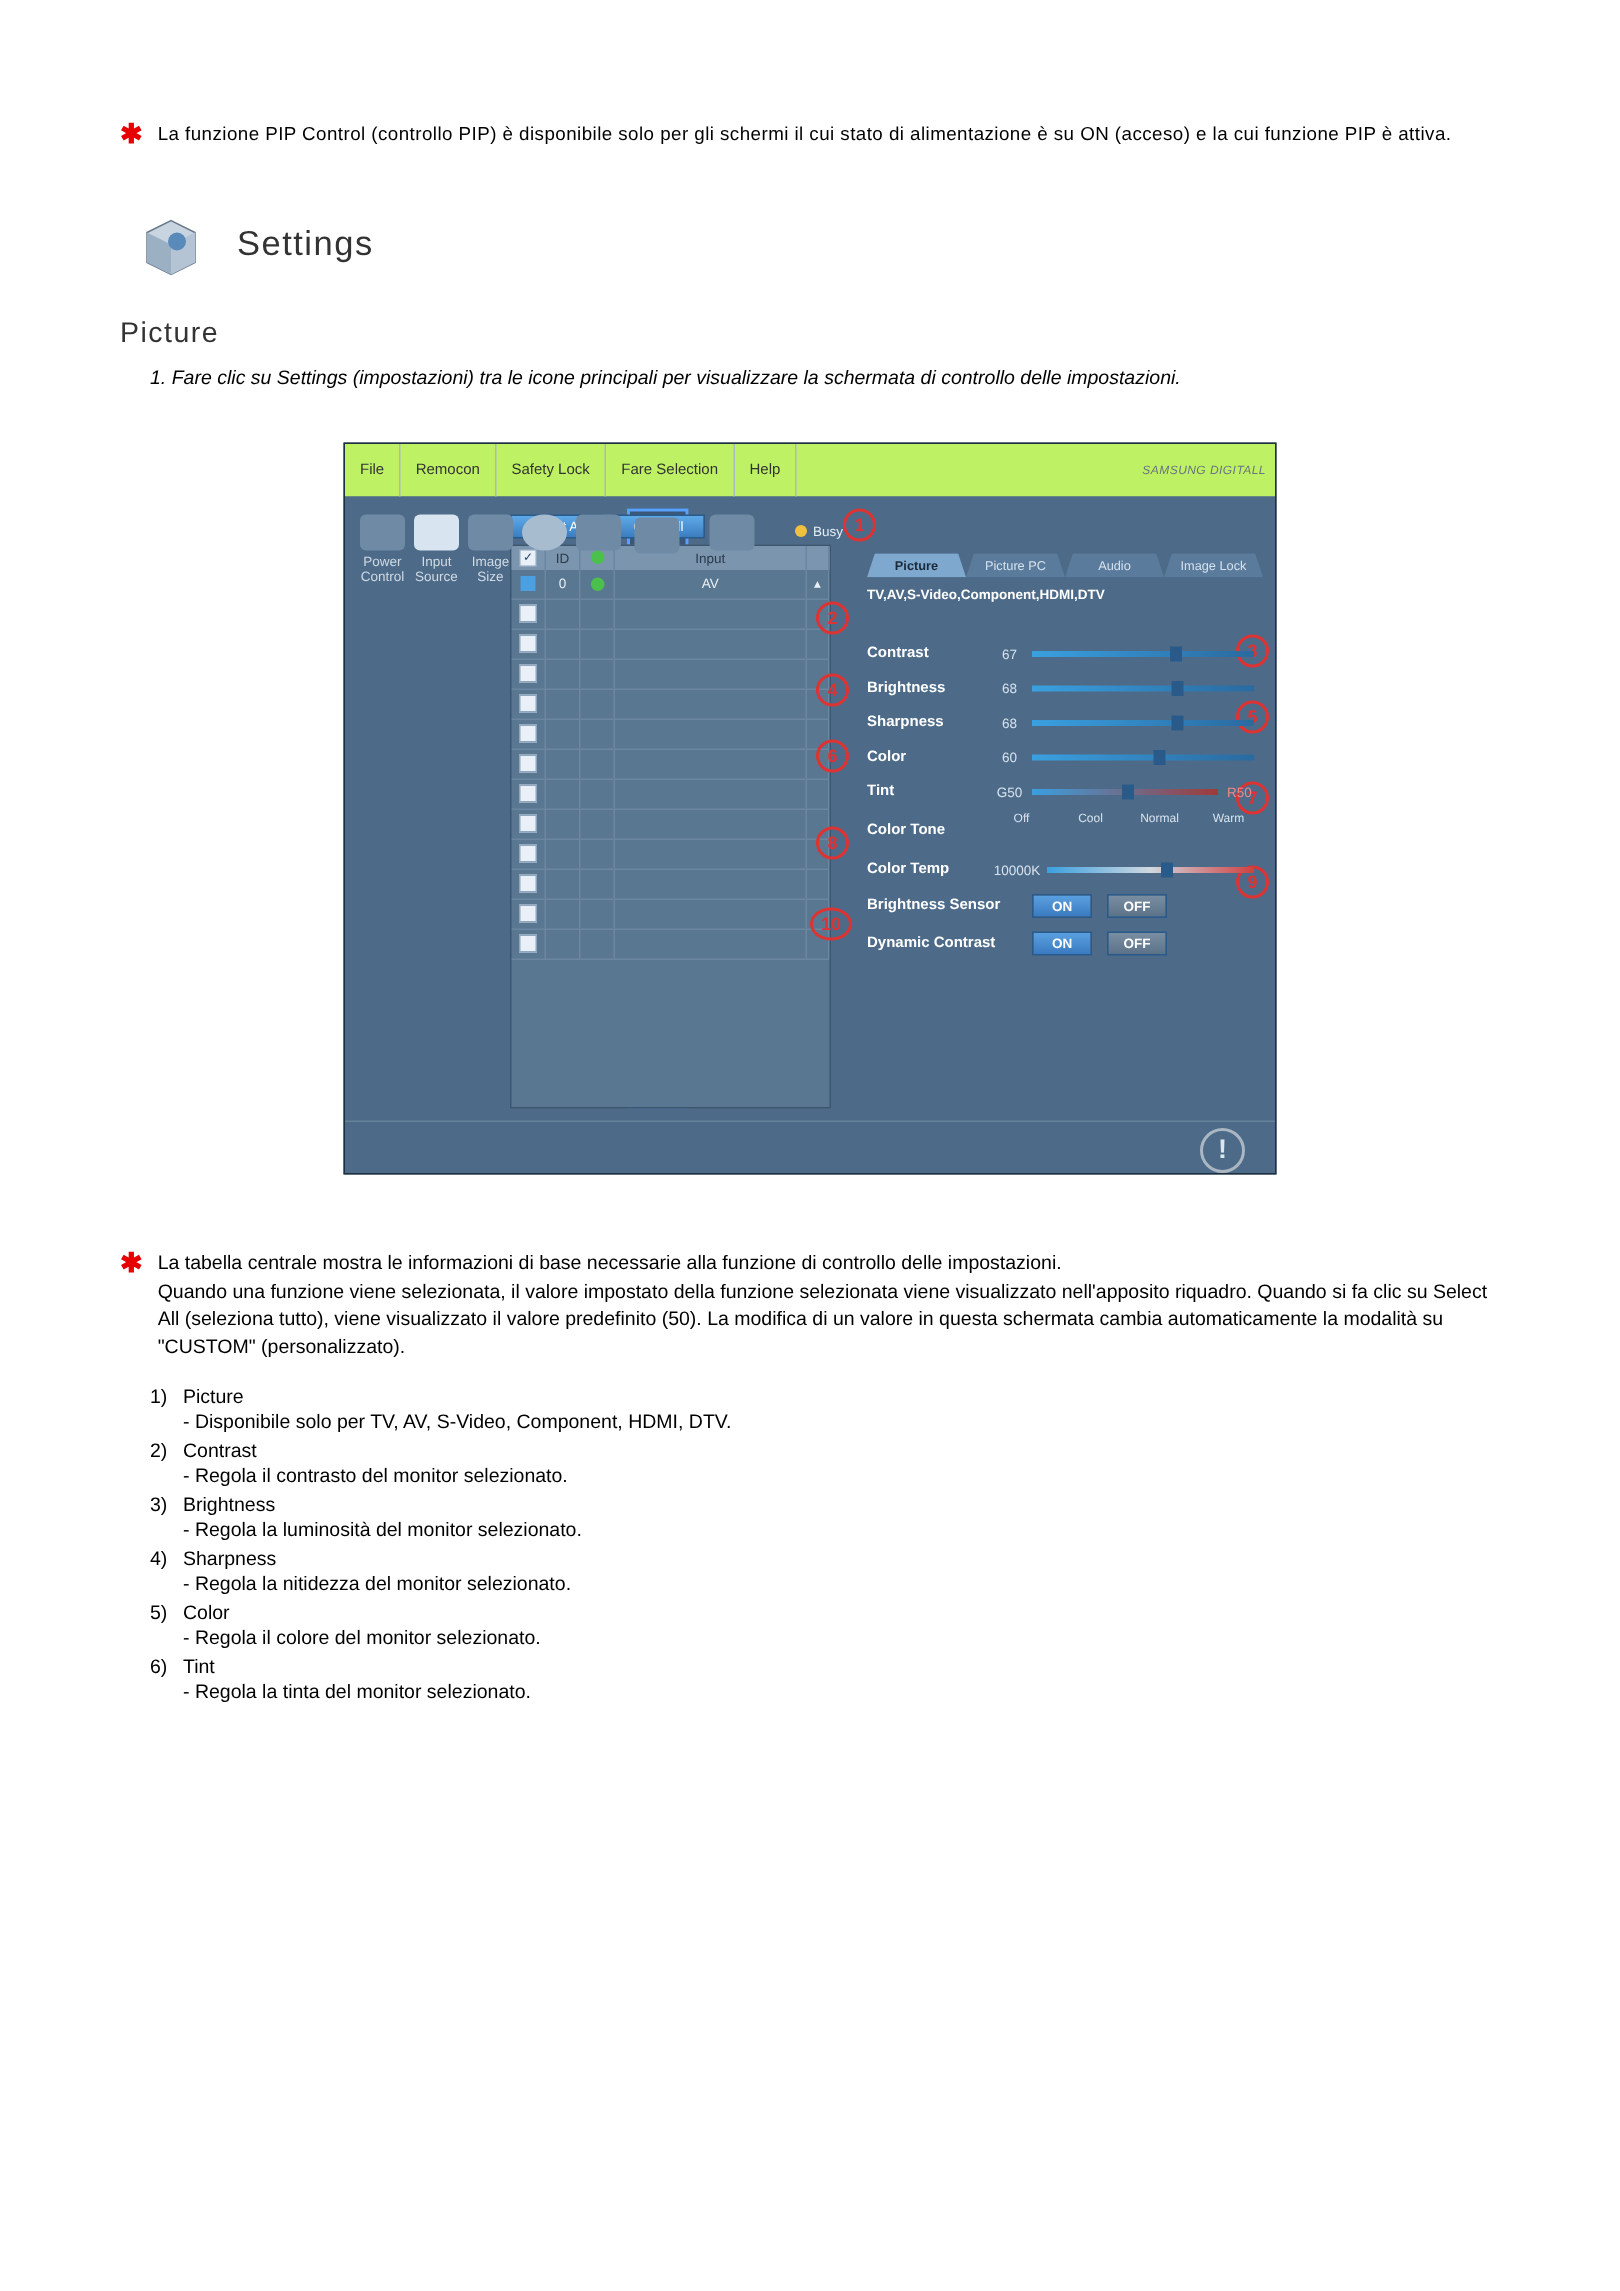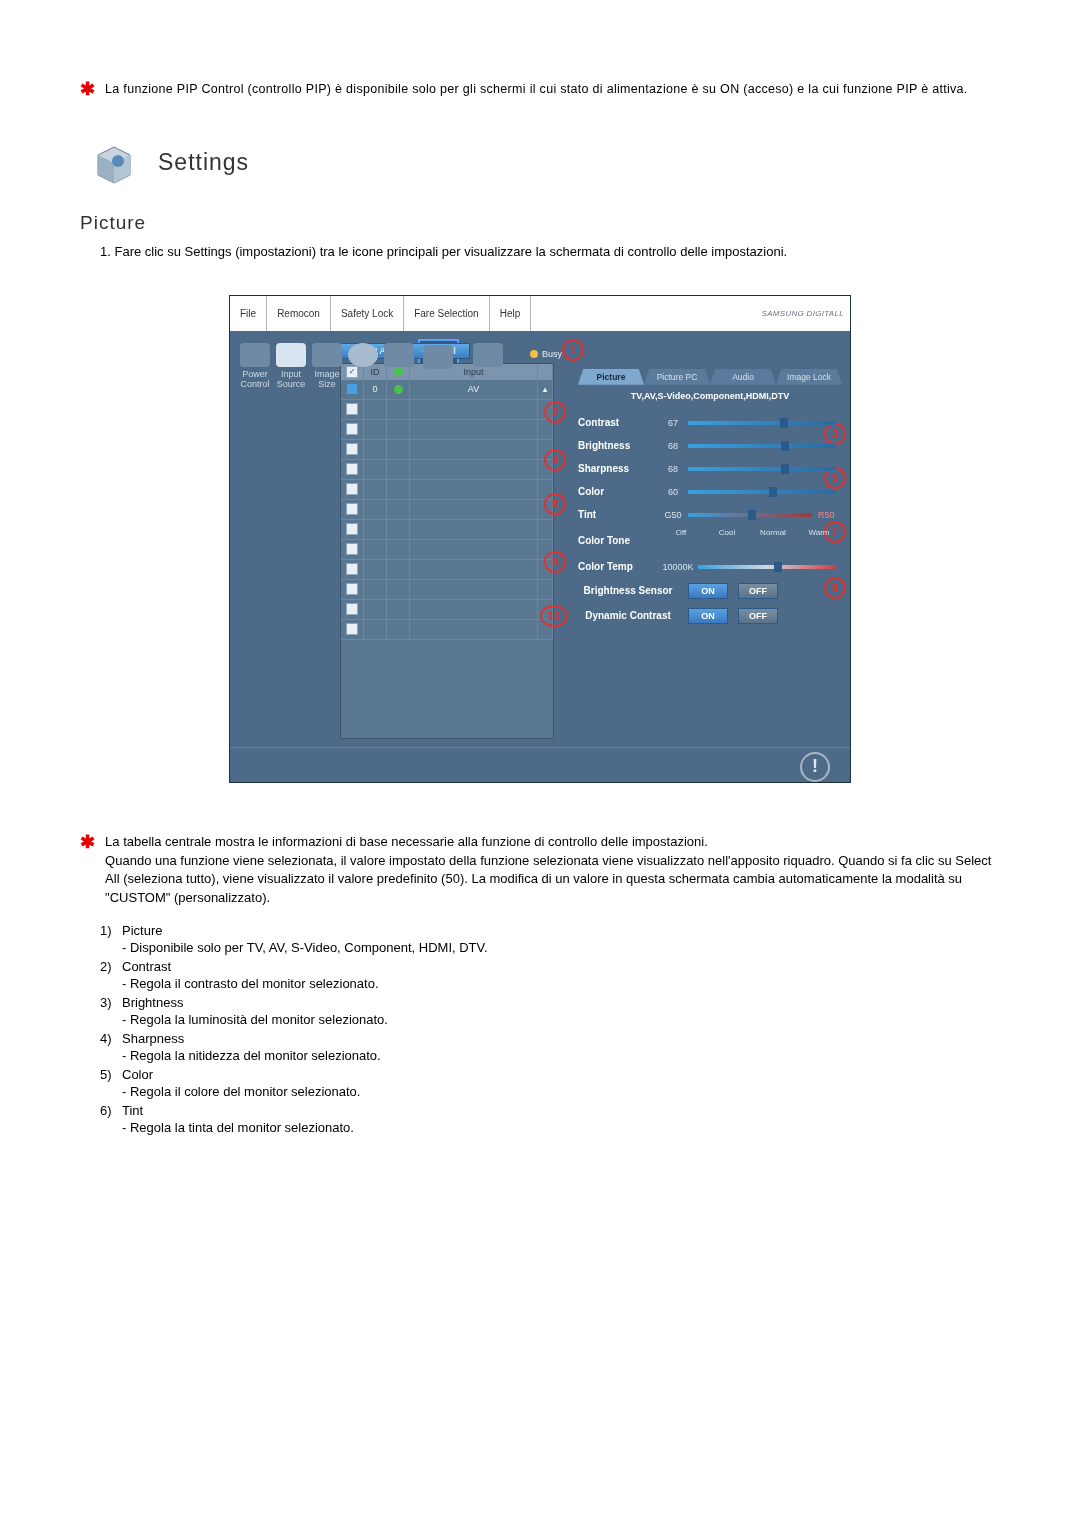--- a/index.html
+++ b/index.html
@@ -55,20 +55,21 @@
     margin: 0 0 10px 0;
     font-family: Verdana, Arial, sans-serif;
     font-size: 19px;
     font-weight: normal;
     color: #333;
     letter-spacing: 1px;
   }
   .ord-list {
     margin: 0 0 36px 20px;
     font-size: 13px;
+    font-style: italic;
   }
   .screenshot-wrap {
     display: flex;
     justify-content: center;
     margin: 30px 0 50px 0;
   }
   
   .app-window {
     width: 620px;
     background: #4d6b88;
@@ -102,21 +103,21 @@
     background: #c8c8c8;
     color: #000;
     display: flex;
     align-items: center;
     justify-content: center;
     font-size: 9px;
     font-family: Arial;
   }
   .menubar {
     display: flex;
-    background: #ffffff;
+    background: #bef264;
     height: 35px;
     align-items: center;
     color: #333;
     font-size: 10px;
   }
   .menubar .mitem {
     padding: 0 10px;
     border-right: 1px solid #aeb8c2;
     height: 100%;
     display: flex;
@@ -239,41 +240,41 @@
   .tab {
     flex:1;
     height: 16px;
     clip-path: polygon(8% 0,92% 0,100% 100%,0 100%);
     display:flex; align-items:center; justify-content:center;
     font-size:8.5px;
   }
   .tab.active { background:#7fa8cf; color:#1a2a3a; font-weight:bold;}
   .tab.inact { background:#5a7b9c; color:#d6e2ee;}
   .panel-sub {
-    text-align:center; font-size:9px; font-weight:bold; color:#fff; margin-bottom:12px;
+    font-size:9px; font-weight:bold; color:#fff; margin-bottom:25px;
   }
   .param-row {
     display:flex; align-items:center; height:20px; margin-bottom:3px; position:relative;
   }
   .plabel { width:80px; font-size:10px; font-weight:bold; color:#fff;}
   .pval { width:30px; text-align:center; font-size:9px; color:#d6e2ee;}
   .slider {
     flex:1; height:4px; background:linear-gradient(to right,#3aa0e0,#2a6aa0);
     position:relative; margin-right:6px;
   }
   .slider.color { background:linear-gradient(to right,#3aa0e0,#a03a3a);}
   .slider.temp { background:linear-gradient(to right,#3aa0e0 0%,#d0d8e0 50%,#d04040 100%);}
   .thumb { position:absolute; top:-3px; width:8px; height:10px; background:#2a5a8a;}
   .tone-row {
     display:flex; align-items:center; height:26px; margin-bottom:3px;
   }
   .tone-opts { flex:1; display:flex; gap:0; height:100%; }
   .tone-opt { flex:1; text-align:center; font-size:8px; color:#d6e2ee; position:relative;}
   .onoff-row {
-    display:flex; align-items:center; height:22px; margin-bottom:3px;text-align:center;
+    display:flex; align-items:center; height:22px; margin-bottom:3px;
   }
   .olabel { width:100px; font-size:10px; font-weight:bold; color:#fff;}
   .obtn {
     width:38px; height:14px; display:flex; align-items:center; justify-content:center;
     font-size:9px; font-weight:bold; margin-left:10px;
     background:linear-gradient(#5aa0e0,#3a7ac0); color:#fff; border:1px solid #2a5a8a;
   }
   .obtn.off { background:linear-gradient(#7a8ea2,#5a7288);}
   .app-footer {
     height: 34px;

